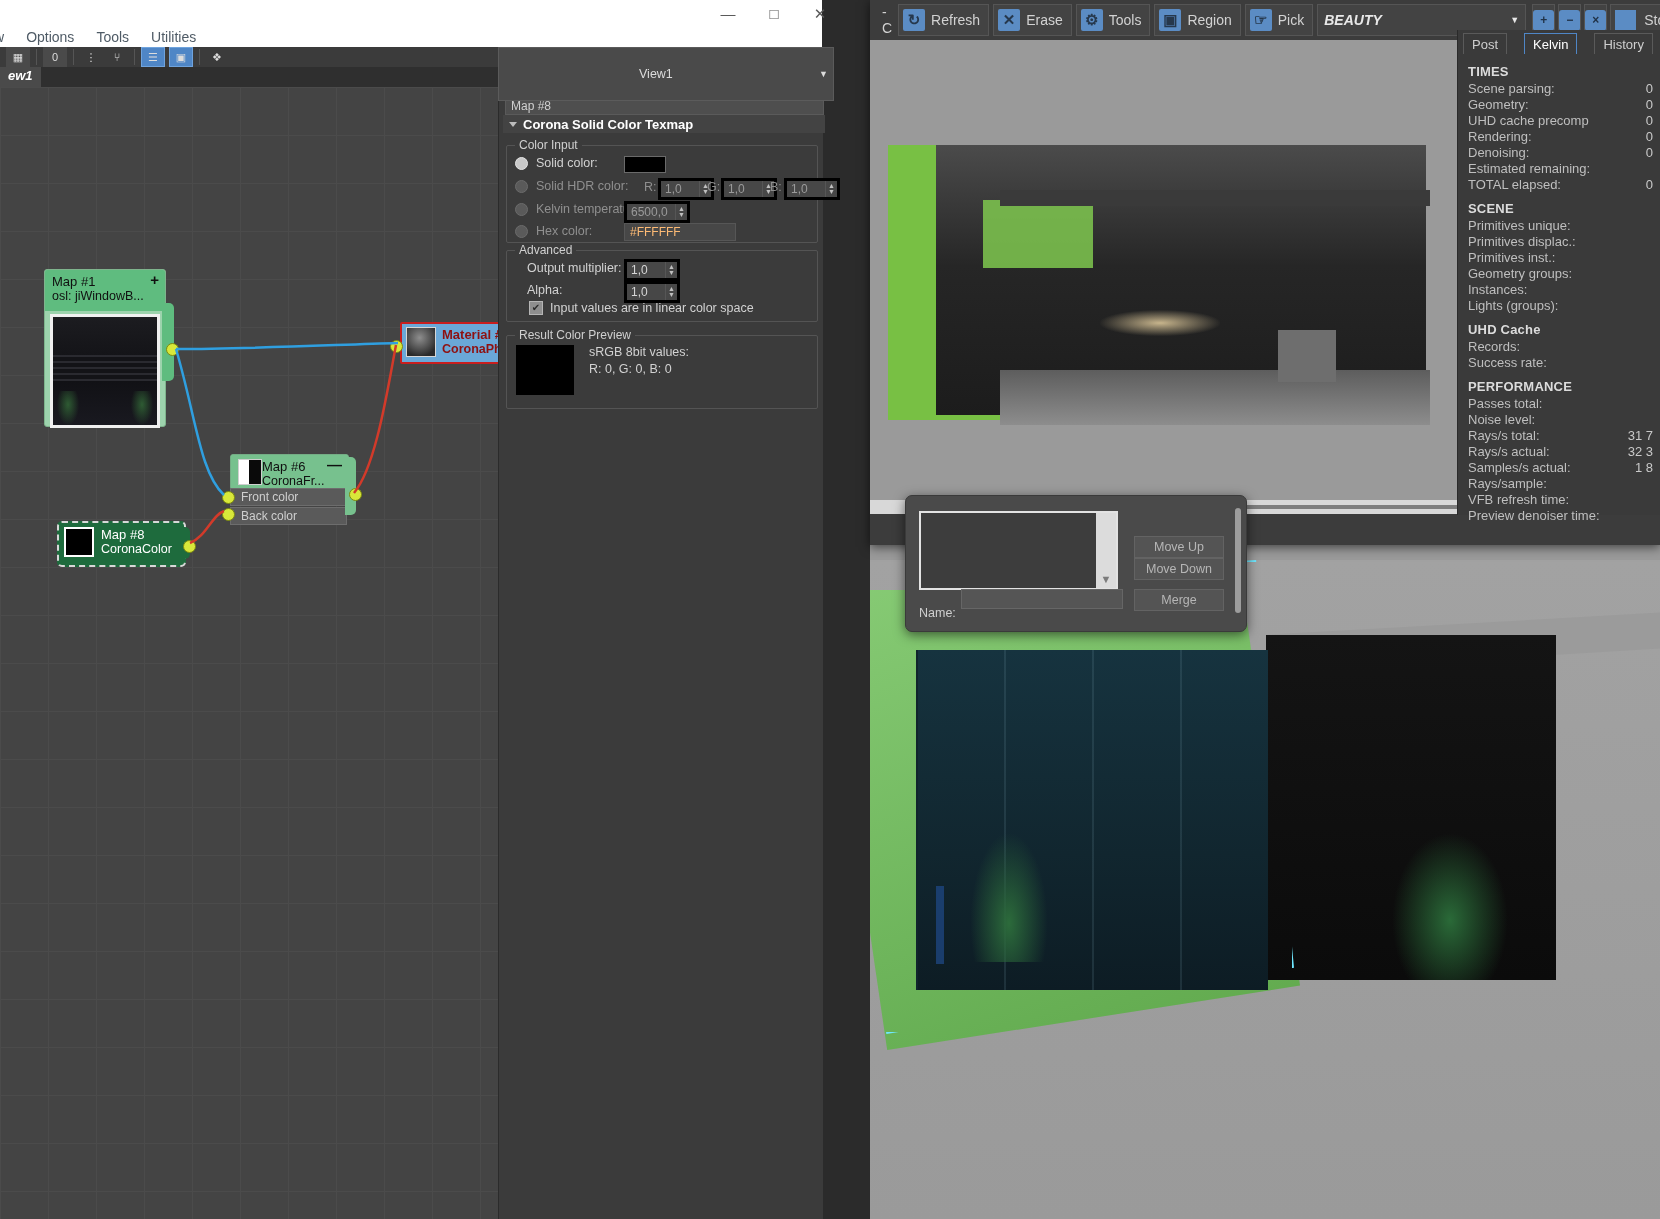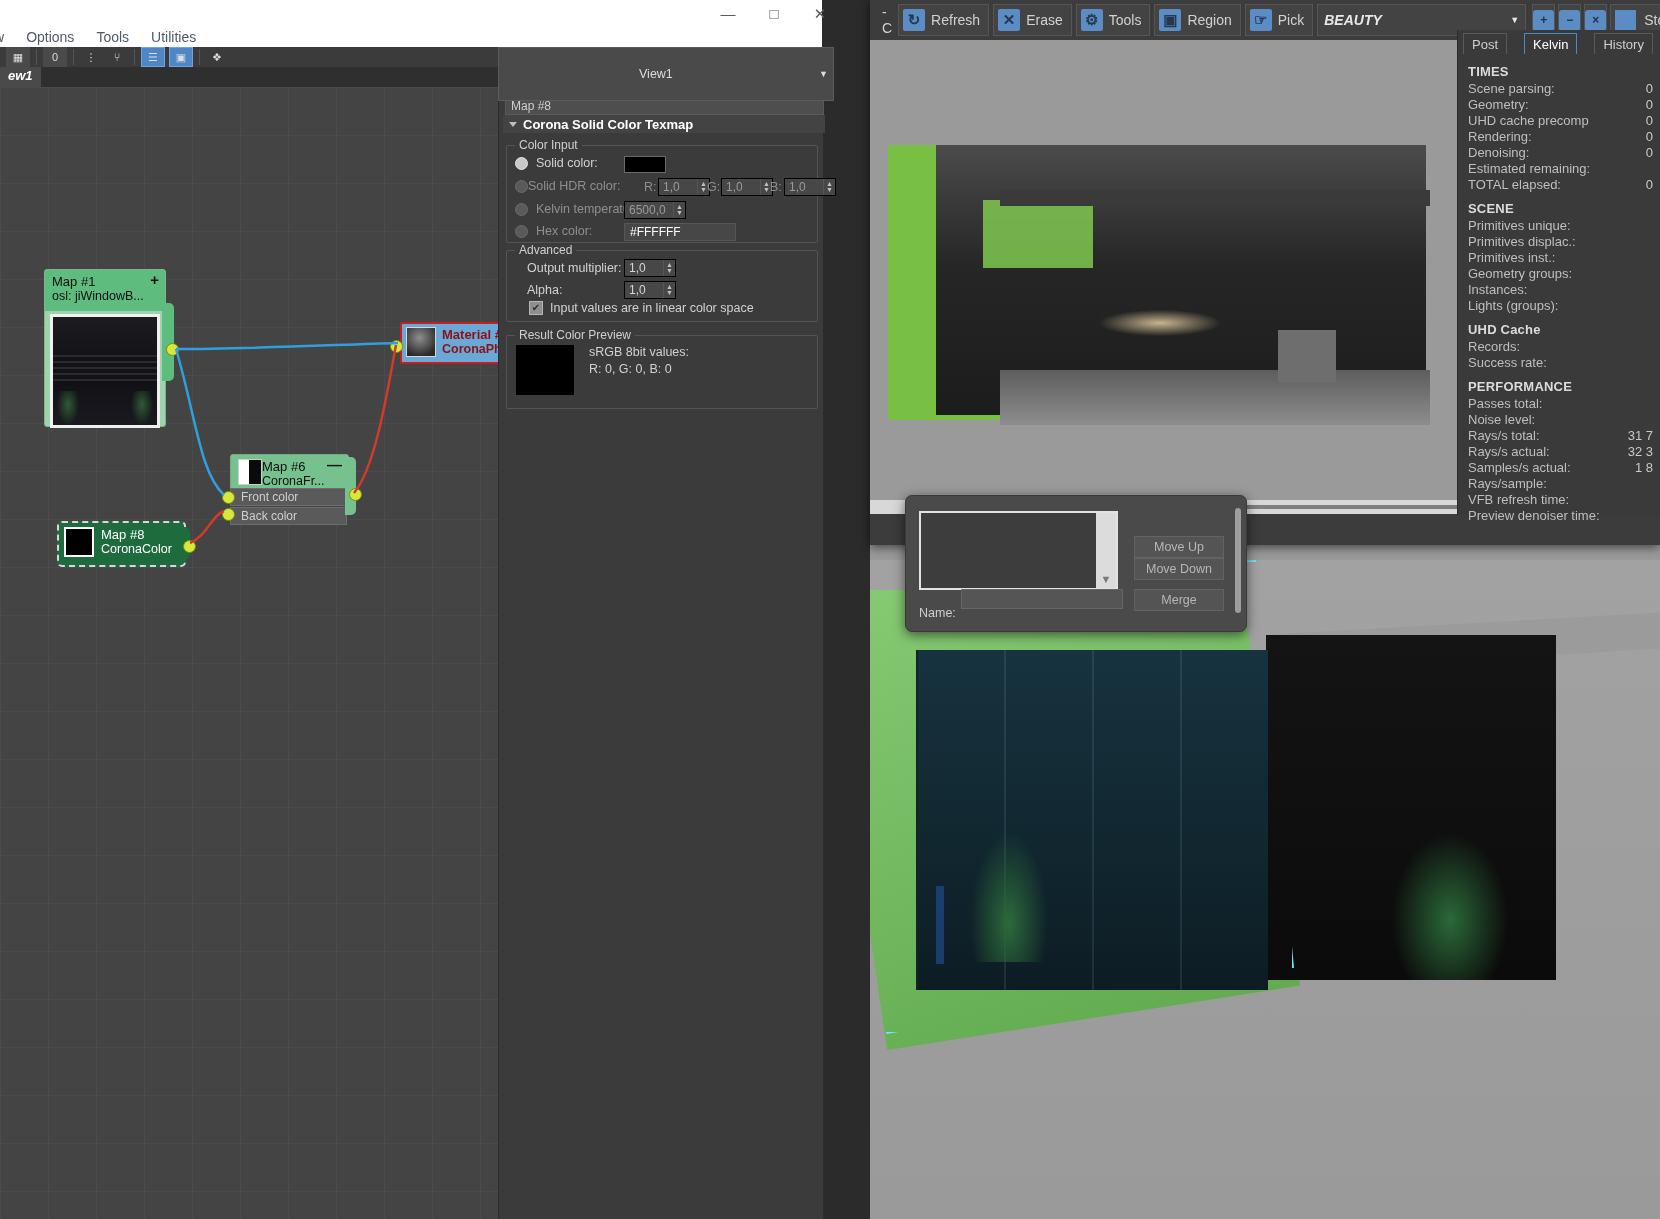--- a/index.html
+++ b/index.html
@@ -114,26 +114,26 @@
   #pp-roll{position:absolute;left:4px;top:48px;width:316px;height:18px;background:#434343;
      display:flex;align-items:center;color:#ffffff;font-weight:bold;font-size:13px;padding-left:6px;}
   .tri-d{width:0;height:0;border-left:4px solid transparent;border-right:4px solid transparent;
      border-top:5px solid #bdbdbd;margin-right:6px;}
   .grp{position:absolute;border:1px solid #545454;border-radius:2px;}
   .grp-lbl{position:absolute;top:-8px;left:8px;background:#3b3b3b;padding:0 4px;font-size:12px;color:#d0d0d0;}
   .radio{width:11px;height:11px;border-radius:50%;background:#5a5a5a;border:1px solid #6b6b6b;display:inline-block;}
   .radio.on{background:#c9c9c9;border-color:#e4e4e4;}
   .lbl{font-size:12.5px;color:#d2d2d2;}
   .lbl.dim{color:#8f8f8f;}
-  .spin{display:inline-flex;align-items:center;height:16px;background:#474747;border:1px solid #000000;}
+  .spin{display:inline-flex;align-items:center;height:16px;background:#474747;border:3px solid #000000;}
   .spin .val{width:34px;padding-left:4px;font-size:12px;color:#9a9a9a;}
   .spin .val.act{color:#d6d6d6;}
   .spin .ar{width:11px;border-left:1px solid #565656;height:16px;display:flex;flex-direction:column;
      align-items:center;justify-content:center;color:#c0c0c0;font-size:7px;line-height:6px;}
-  .tbox{height:16px;background:#474747;border:1px solid #565656;color:#ffffff;font-size:12px;
+  .tbox{height:16px;background:#474747;border:1px solid #565656;color:#fdba74;font-size:12px;
      display:flex;align-items:center;padding-left:5px;}
   .swatch{width:40px;height:15px;background:#000;border:1px solid #6a6a6a;}
   .chk{width:12px;height:12px;background:#8f8f8f;border:1px solid #b5b5b5;display:inline-flex;
      align-items:center;justify-content:center;color:#2c2c2c;font-size:10px;line-height:10px;}
 
   
   #merge{left:905px;top:495px;width:340px;height:135px;background:#4a4a4a;border-radius:7px;
      box-shadow:0 3px 12px rgba(0,0,0,.55);border:1px solid #3a3a3a;}
   #merge-list{position:absolute;left:13px;top:15px;width:195px;height:75px;background:#3d3d3d;
      border:2px solid #e3e3e3;}
@@ -494,21 +494,21 @@
 
     <div class="grp" style="left:7px;top:78px;width:310px;height:96px;">
       <span class="grp-lbl">Color Input</span>
 
       <div style="position:absolute;left:8px;top:10px;display:flex;align-items:center;gap:8px;">
         <span class="radio on"></span>
         <span class="lbl">Solid color:</span>
       </div>
       <div class="swatch" style="position:absolute;left:117px;top:10px;"></div>
 
-      <div style="position:absolute;left:8px;top:33px;display:flex;align-items:center;">
+      <div style="position:absolute;left:8px;top:33px;display:flex;align-items:center;gap:8px;">
         <span class="radio"></span>
         <span class="lbl dim">Solid HDR color:</span>
       </div>
       <span class="lbl dim" style="position:absolute;left:137px;top:34px;">R:</span>
       <div class="spin" style="position:absolute;left:151px;top:32px;">
         <span class="val">1,0</span>
         <span class="ar">▲<br>▼</span>
       </div>
       <span class="lbl dim" style="position:absolute;left:200px;top:34px;">G:</span>
       <div class="spin" style="position:absolute;left:214px;top:32px;">

